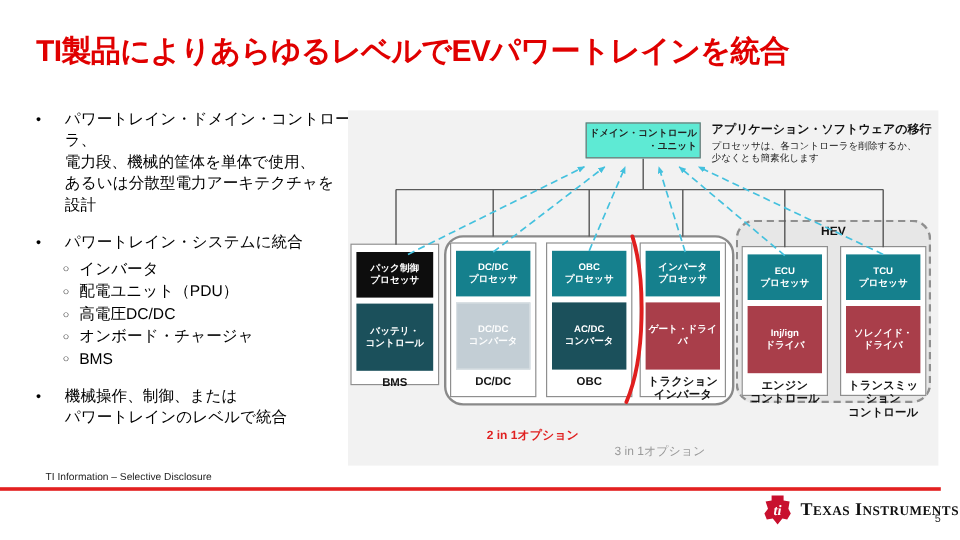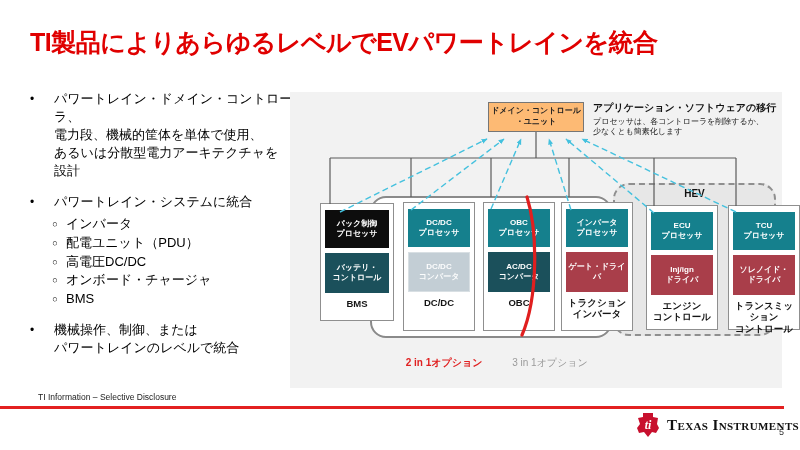--- a/index.html
+++ b/index.html
@@ -20,63 +20,63 @@
   .b2 { display:flex; margin:1px 0 1px 14px; }
   .b2 .glyph { width:22px; flex:0 0 22px; font-size:9px; padding-top:3px; text-align:center; }
   .b2 .txt { flex:1; white-space:pre-line; }
   .subgroup { margin-top:-9px; margin-bottom:13px; }
 
   
   .panel { position:absolute; left:290px; top:92px; width:492px; height:296px;
     background:#f2f2f2; }
 
   .dcu { position:absolute; left:198px; top:10px; width:96px; height:30px;
-    background:#fdba74; border:1px solid #767676; z-index:6;
-    display:flex; align-items:center; justify-content:center; text-align:center;
+    background:#5eead4; border:1px solid #767676; z-index:6;
+    display:flex; align-items:center; justify-content:center; text-align:right;
     font-size:8px; font-weight:bold; color:#222; line-height:1.35; white-space:pre-line; }
 
   .annot { position:absolute; left:303px; top:9px; width:184px; z-index:6; }
   .annot .a-title { font-size:10px; font-weight:bold; color:#111; margin-bottom:2px; }
   .annot .a-body { font-size:8px; color:#222; line-height:1.3; white-space:pre-line; }
 
   .hev { position:absolute; left:323px; top:91px; width:163px; height:153px;
     background:#e7e7e7; border:2px dashed #8f8f8f; border-radius:16px; z-index:1; }
   .hev-label { position:absolute; left:0; right:0; top:3px; text-align:center;
     font-size:10px; font-weight:bold; color:#111; }
 
   .combo { position:absolute; left:80px; top:104px; width:242px; height:142px;
     background:#fff; border:2px solid #8a8a8a; border-radius:16px; z-index:1; }
 
   .col { position:absolute; width:72px; background:#fff; border:1.5px solid #8f8f8f;
-    z-index:2; padding:6px 4px 0 4px;margin-left:28px; }
+    z-index:2; padding:6px 4px 0 4px; }
   .col .box { height:38px; display:flex; align-items:center; justify-content:center;
     text-align:center; font-size:8px; font-weight:bold; color:#fff; line-height:1.3;
     white-space:pre-line; }
   .col .box.top { margin-bottom:5px; }
-  .col .box.bottom { height:40px; }
+  .col .box.bottom { height:56px; }
   .col .col-label { margin-top:5px; text-align:center; font-size:9.5px; font-weight:bold;
     color:#141414; line-height:1.2; white-space:pre-line; }
   .c1 { left:2px;   top:111px; width:74px; height:118px; }
   .c2 { left:85px;  top:110px; height:129px; }
   .c3 { left:165px; top:110px; height:129px; }
   .c4 { left:243px; top:110px; height:129px; }
   .c5 { left:328px; top:113px; height:125px; }
   .c6 { left:410px; top:113px; height:125px; }
 
   .bx-black     { background:#0d0d0d; }
   .bx-teal      { background:#15808d; }
   .bx-darkteal  { background:#1b505b; }
   .bx-red       { background:#a93e4a; }
   .bx-lightgray { background:#c3ced5; color:rgba(255,255,255,0.95) !important;
                   border:1px solid #d8dfe3; }
 
   .opt { position:absolute; top:264px; width:130px; text-align:center;
     font-size:10px; z-index:2; }
   .opt2 { left:89px;  color:#e02020; font-weight:bold; }
-  .opt3 { left:195px; color:#9a9a9a; }
+  .opt3 { left:195px; color:#9a9a9a;margin-top:13px; }
 
   .wires { position:absolute; left:0; top:0; width:492px; height:296px;
     z-index:4; pointer-events:none; }
 
   
   .red-rule { position:absolute; left:0; top:406px; width:784px; height:3px;
     background:#e32020; }
   .classification { position:absolute; left:38px; top:392px; font-size:8.5px; color:#222; }
   .brand { position:absolute; left:636px; top:412px; display:flex; align-items:center;
     gap:7px; }

